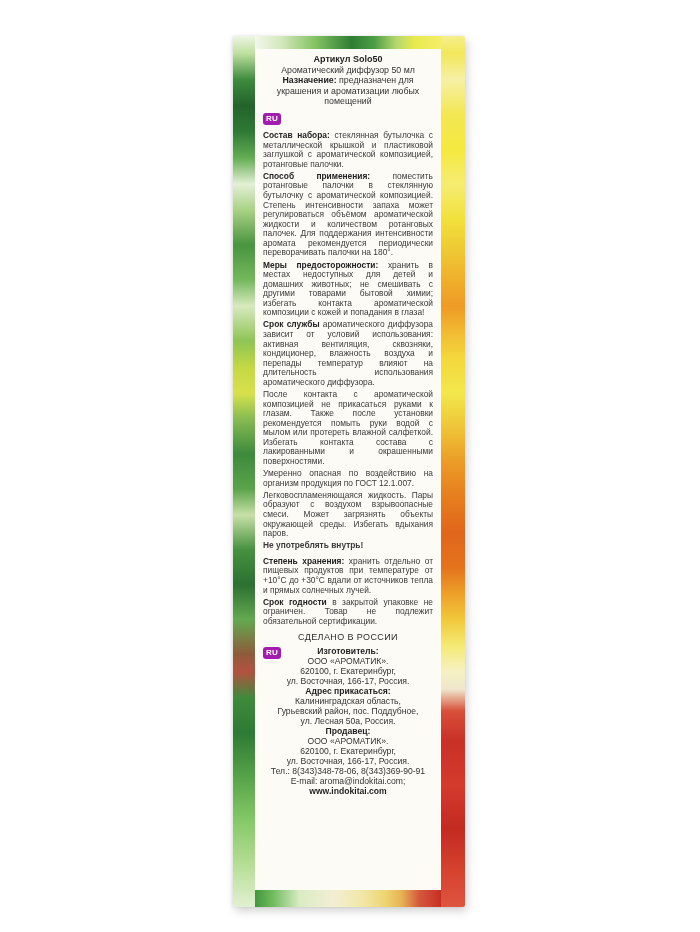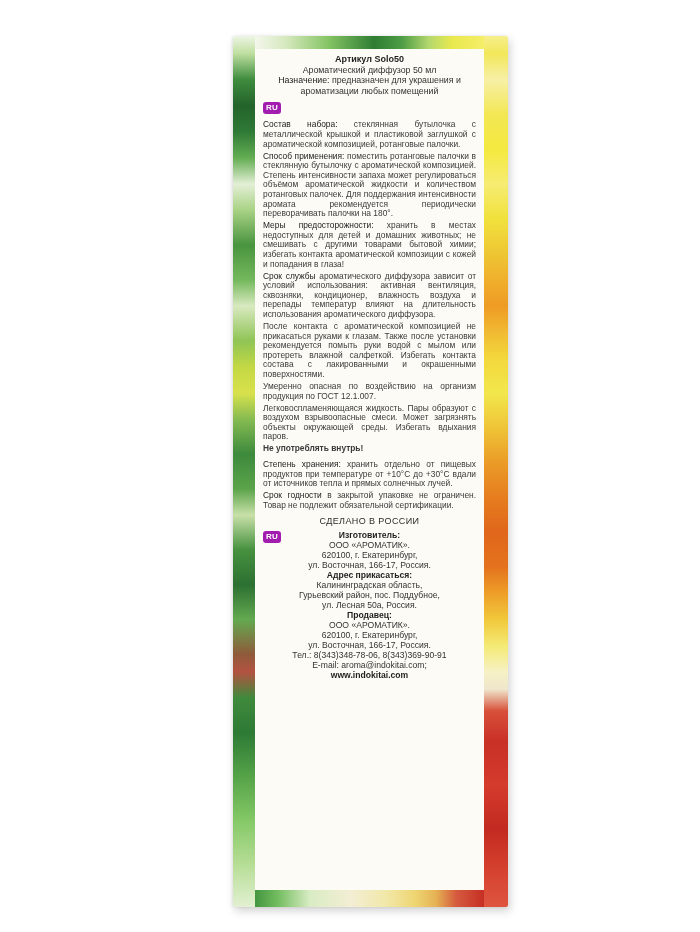--- a/index.html
+++ b/index.html
@@ -1,21 +1,21 @@
 <!DOCTYPE html>
 <html><head>
 <meta charset="utf-8">
 <style>
   html,body{margin:0;padding:0;}
   body{
     width:700px;height:932px;background:#ffffff;position:relative;overflow:hidden;
     font-family:"Liberation Sans", sans-serif;color:#3c3c3c;
   }
   .box{
-    position:absolute;left:233px;top:36px;width:275px;height:871px;
+    position:absolute;left:233px;top:36px;width:232px;height:871px;
     background:#fcfbf5;box-shadow:2px 4px 10px rgba(0,0,0,0.18), -1px 0 3px rgba(0,0,0,0.08);
     border-radius:2px;overflow:hidden;
   }
   .edge{position:absolute;top:0;bottom:0;}
   .edge-left{
     left:0;width:22px;
     background:linear-gradient(180deg,#eef5e4 0%,#bfdfa0 2%,#3e8c3e 5%,#23632b 8%,#2f7a36 11%,
       #63ad52 14%,#e3efd6 17%,#a8d284 20%,#49943f 24%,#74b85c 28%,#d8e9c0 31%,#8fc455 35%,
       #c3d844 38%,#d8e14c 41%,#86bb51 44%,#3d8a3d 48%,#5ba44a 52%,#c8e0a8 55%,#46913f 59%,
       #2c7032 63%,#63a950 67%,#8f5a3a 71%,#b35240 73%,#3f8a3c 76%,#2d7a35 80%,#55a348 85%,
@@ -36,21 +36,21 @@
   }
   .band-bottom{
     position:absolute;left:22px;right:24px;bottom:0;height:17px;
     background:linear-gradient(90deg,#43953f 0%,#73bd60 10%,#d9ecc4 24%,#f3eed4 42%,#f1e7a6 58%,
       #eed572 70%,#e5b253 79%,#d55a3e 88%,#c62f24 100%);
   }
   .label{
     position:absolute;left:22px;right:24px;top:13px;bottom:17px;
     background:#fcfbf5;padding:5px 8px 0 8px;overflow:hidden;
   }
-  .b{font-weight:normal;color:#222;}
+  .b{font-weight:bold;color:#222;}
   .head{text-align:center;font-size:8.8px;line-height:1.2;color:#333;}
   .head .article{font-weight:bold;font-size:9px;color:#1f1f1f;}
   .comp-box{
     border:1.5px solid #4a4436;margin:6px 0 7px 0;
   }
   .comp-row{display:flex;font-size:8.8px;line-height:1.22;padding:3px 5px 2px 5px;}
   .comp-label{white-space:nowrap;}
   .comp-values{flex:1;text-align:right;color:#333;}
   .comp-divider{border-top:1.5px solid #4a4436;height:0;}
   .product-name{

